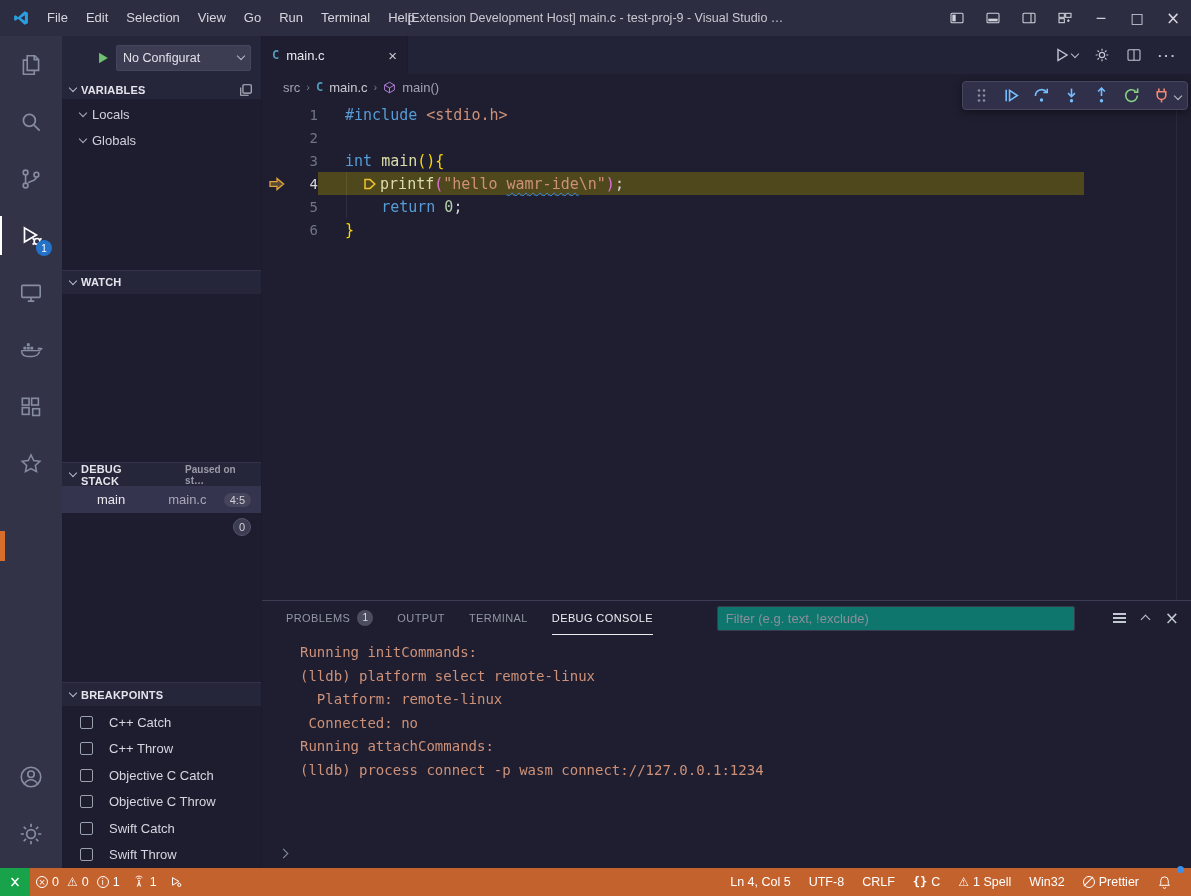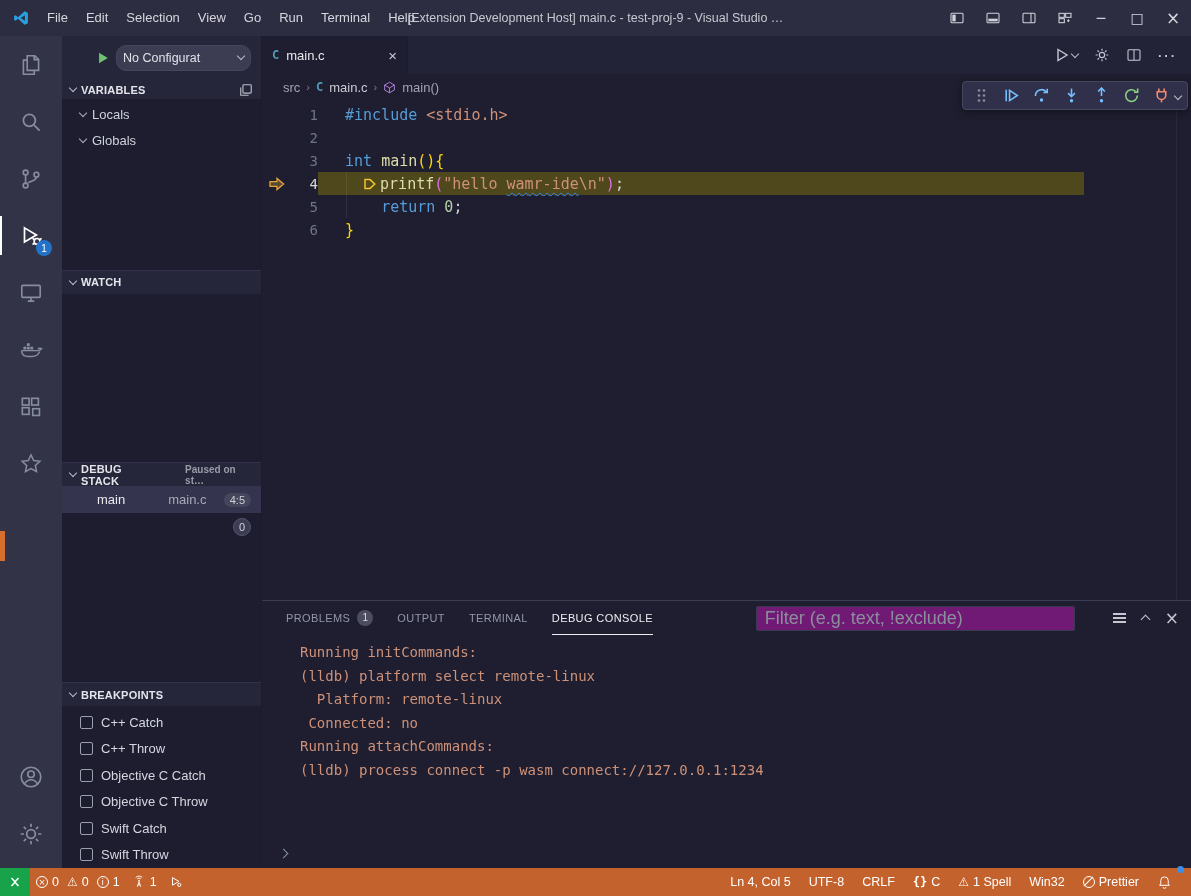--- a/index.html
+++ b/index.html
@@ -24,42 +24,42 @@
   .ab-item{width:62px;height:57px;display:flex;align-items:center;justify-content:center;color:#878da0;position:relative}
   .ab-item.active{color:#fff}
   .ab-item.active::before{content:"";position:absolute;left:0;top:9px;bottom:9px;width:2px;background:#fff}
   .ab-badge{position:absolute;right:10px;bottom:8px;min-width:16px;height:16px;border-radius:8px;background:#2472c8;color:#fff;font-size:10px;display:flex;align-items:center;justify-content:center;padding:0 3px}
   .ab-bottom{margin-top:auto;margin-bottom:6px;display:flex;flex-direction:column;align-items:center}
   .left-marker{position:absolute;left:0;top:531px;width:5px;height:30px;background:#d66f2e;z-index:40}
   
   .sidebar{position:absolute;top:36px;bottom:28px;left:62px;width:200px;background:var(--sb);display:flex;flex-direction:column;z-index:10;border-right:1px solid #1b1b2b}
   .launch-row{height:44px;display:flex;align-items:center;padding:0 10px 0 34px;gap:6px}
   .play-btn{color:#6fc06f}
-  .launch-select{flex:1;height:26px;background:#3c3c52;border:1px solid #45455e;border-radius:10px;display:flex;align-items:center;padding:0 6px;color:#e2e2ea;font-size:12.5px;white-space:nowrap;overflow:hidden}
+  .launch-select{flex:1;height:26px;background:#3c3c52;border:1px solid #45455e;border-radius:2px;display:flex;align-items:center;padding:0 6px;color:#e2e2ea;font-size:12.5px;white-space:nowrap;overflow:hidden}
   .sec-h{height:20px;display:flex;align-items:center;gap:5px;padding:0 8px;background:var(--sb);border-top:1px solid var(--line);font-size:11px;font-weight:bold;color:#e4e4ec;letter-spacing:.2px}
   .sec-h.tall{height:24px}
   .chev{width:6px;height:6px;border-right:1.4px solid #b8bcc8;border-bottom:1.4px solid #b8bcc8;display:inline-block;flex:none}
   .chev.down{transform:rotate(45deg);margin-top:-3px}
   .chev.right{transform:rotate(-45deg)}
   .sec-tools{margin-left:auto;color:#b8bcc8}
   .sec-sub{font-weight:bold;font-size:10px;color:#9a9aa8;margin-left:22px;letter-spacing:0}
   .vars-content{height:172px;background:var(--sbc);padding-top:2px}
   .watch-content{height:170px;background:var(--sbc)}
   .cs-content{height:198px;background:var(--sbc);position:relative}
   .bp-content{flex:1;background:var(--sbc);padding-top:3px}
   .tree-row{height:26px;display:flex;align-items:center;gap:6px;padding:0 8px 0 18px;color:var(--txt);font-size:13px}
   .tree-row .chev{border-color:#aab0bd}
   .tree-row.selected{background:var(--acc);color:#fff}
   .tree-row.selected .chev{border-color:#fff}
   .stack-row{height:27px;display:flex;align-items:center;background:#34344e;padding:0 10px 0 35px;font-size:13px}
   .stack-fn{color:#e8e8ee}
   .stack-file{color:#a8a8b8;margin-left:43px}
   .stack-pos{margin-left:auto;background:#45455c;border-radius:8px;padding:1px 6px;font-size:11px;color:#cfcfd8}
   .cs-badge{position:absolute;right:10px;top:32px;width:18px;height:18px;border-radius:50%;background:#3c3c52;border:1px solid #55556c;color:#cfd0da;font-size:11px;display:flex;align-items:center;justify-content:center}
-  .bp-row{height:26.5px;display:flex;align-items:center;gap:8px;padding:0 8px 0 18px;font-size:13px;color:#d5d7e0}
+  .bp-row{height:26.5px;display:flex;align-items:center;gap:16px;padding:0 8px 0 18px;font-size:13px;color:#d5d7e0}
   .bp-check{width:13px;height:13px;border:1px solid #9aa0ac;border-radius:2px;background:transparent;flex:none}
   
   .editor{position:absolute;top:36px;left:262px;right:0;height:564px;background:var(--ed)}
   .tabbar{height:38px;background:#232338;display:flex;align-items:stretch}
   .tab{width:146px;background:var(--ed);display:flex;align-items:center;gap:7px;padding:0 10px;border-right:1px solid #1b1b2b;color:#e8e8ee;font-size:13px}
   .c-icon{color:#519aba;font-weight:bold;font-size:12px;font-family:"DejaVu Sans Mono",monospace}
   .tab-close{margin-left:auto;color:#c8c8d0;font-size:15px}
   .editor-actions{margin-left:auto;display:flex;align-items:center;gap:16px;padding-right:14px;color:#c3c7d1}
   .ea{display:flex;align-items:center;gap:2px}
   .breadcrumbs{height:26px;display:flex;align-items:center;gap:6px;padding-left:21px;font-size:13px;color:#a0a3b1}
@@ -81,21 +81,21 @@
   
   .dbg-toolbar{position:absolute;top:45px;left:700px;width:226px;height:29px;background:#30304a;border:1px solid #46465f;border-radius:4px;box-shadow:0 2px 8px rgba(0,0,0,.45);display:flex;align-items:center;gap:6px;padding:0 6px;z-index:15}
   .dt{width:24px;height:24px;display:flex;align-items:center;justify-content:center}
   .dt-chev{width:6px;height:6px;border-right:1.3px solid #c0c4cc;border-bottom:1.3px solid #c0c4cc;transform:rotate(45deg);margin-left:-4px}
   
   .panel{position:absolute;top:600px;left:262px;right:0;bottom:28px;background:var(--ed);border-top:1px solid #3c3c55}
   .panel-head{height:34px;display:flex;align-items:center;padding:0 12px 0 24px;gap:24px}
   .panel-tab{display:flex;align-items:center;gap:7px;font-size:11px;letter-spacing:.4px;color:#9298a5;height:34px;line-height:34px}
   .panel-tab.active{color:#eceef2;border-bottom:1px solid #eceef2}
   .pt-badge{width:16px;height:16px;border-radius:50%;background:#4d4d60;color:#dcdce4;font-size:10px;display:flex;align-items:center;justify-content:center;letter-spacing:0}
-  .panel-filter{margin-left:auto;width:319px;height:25px;background:#701a75;border:1px solid #3a3a4e;border-radius:2px;color:#ddd;font-size:18px;padding:0 8px;outline:none}
+  .panel-filter{margin-left:auto;width:358px;height:25px;background:#0f766e;border:1px solid #3a3a4e;border-radius:2px;color:#ddd;font-size:13px;padding:0 8px;outline:none}
   .panel-filter::placeholder{color:#8b8f9c}
   .panel-icons{display:flex;align-items:center;gap:16px;margin-left:14px;color:#c3c7d1}
   .bars{display:flex;flex-direction:column;gap:2.5px}
   .bars i{display:block;width:13px;height:1.6px;background:#c3c7d1}
   .chev-up{width:7px;height:7px;border-left:1.5px solid #c3c7d1;border-top:1.5px solid #c3c7d1;transform:rotate(45deg);margin-top:3px}
   .x-icon{font-size:17px;line-height:1;font-family:"DejaVu Sans",sans-serif}
   .console{position:absolute;top:40px;left:0;right:0;bottom:34px;padding-left:38px;font-family:"DejaVu Sans Mono",monospace;font-size:14px;color:#ce9178}
   .console-line{height:23.5px;line-height:23.5px;white-space:pre}
   .prompt-row{position:absolute;left:18px;bottom:8px}
   .prompt-chev{width:7px;height:7px;border-right:1.6px solid #8a93a6;border-top:1.6px solid #8a93a6;transform:rotate(45deg);display:inline-block}

